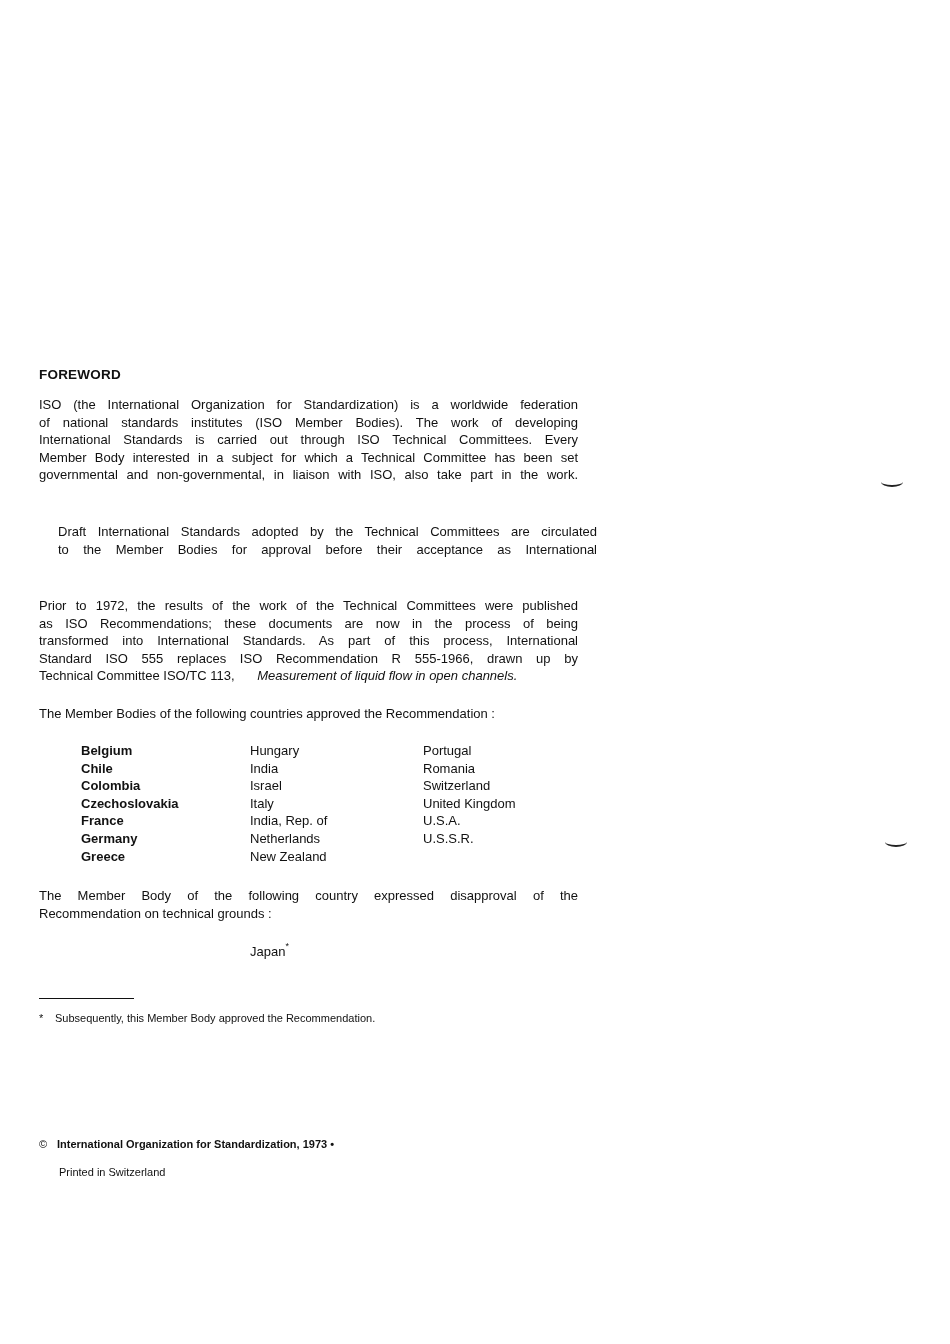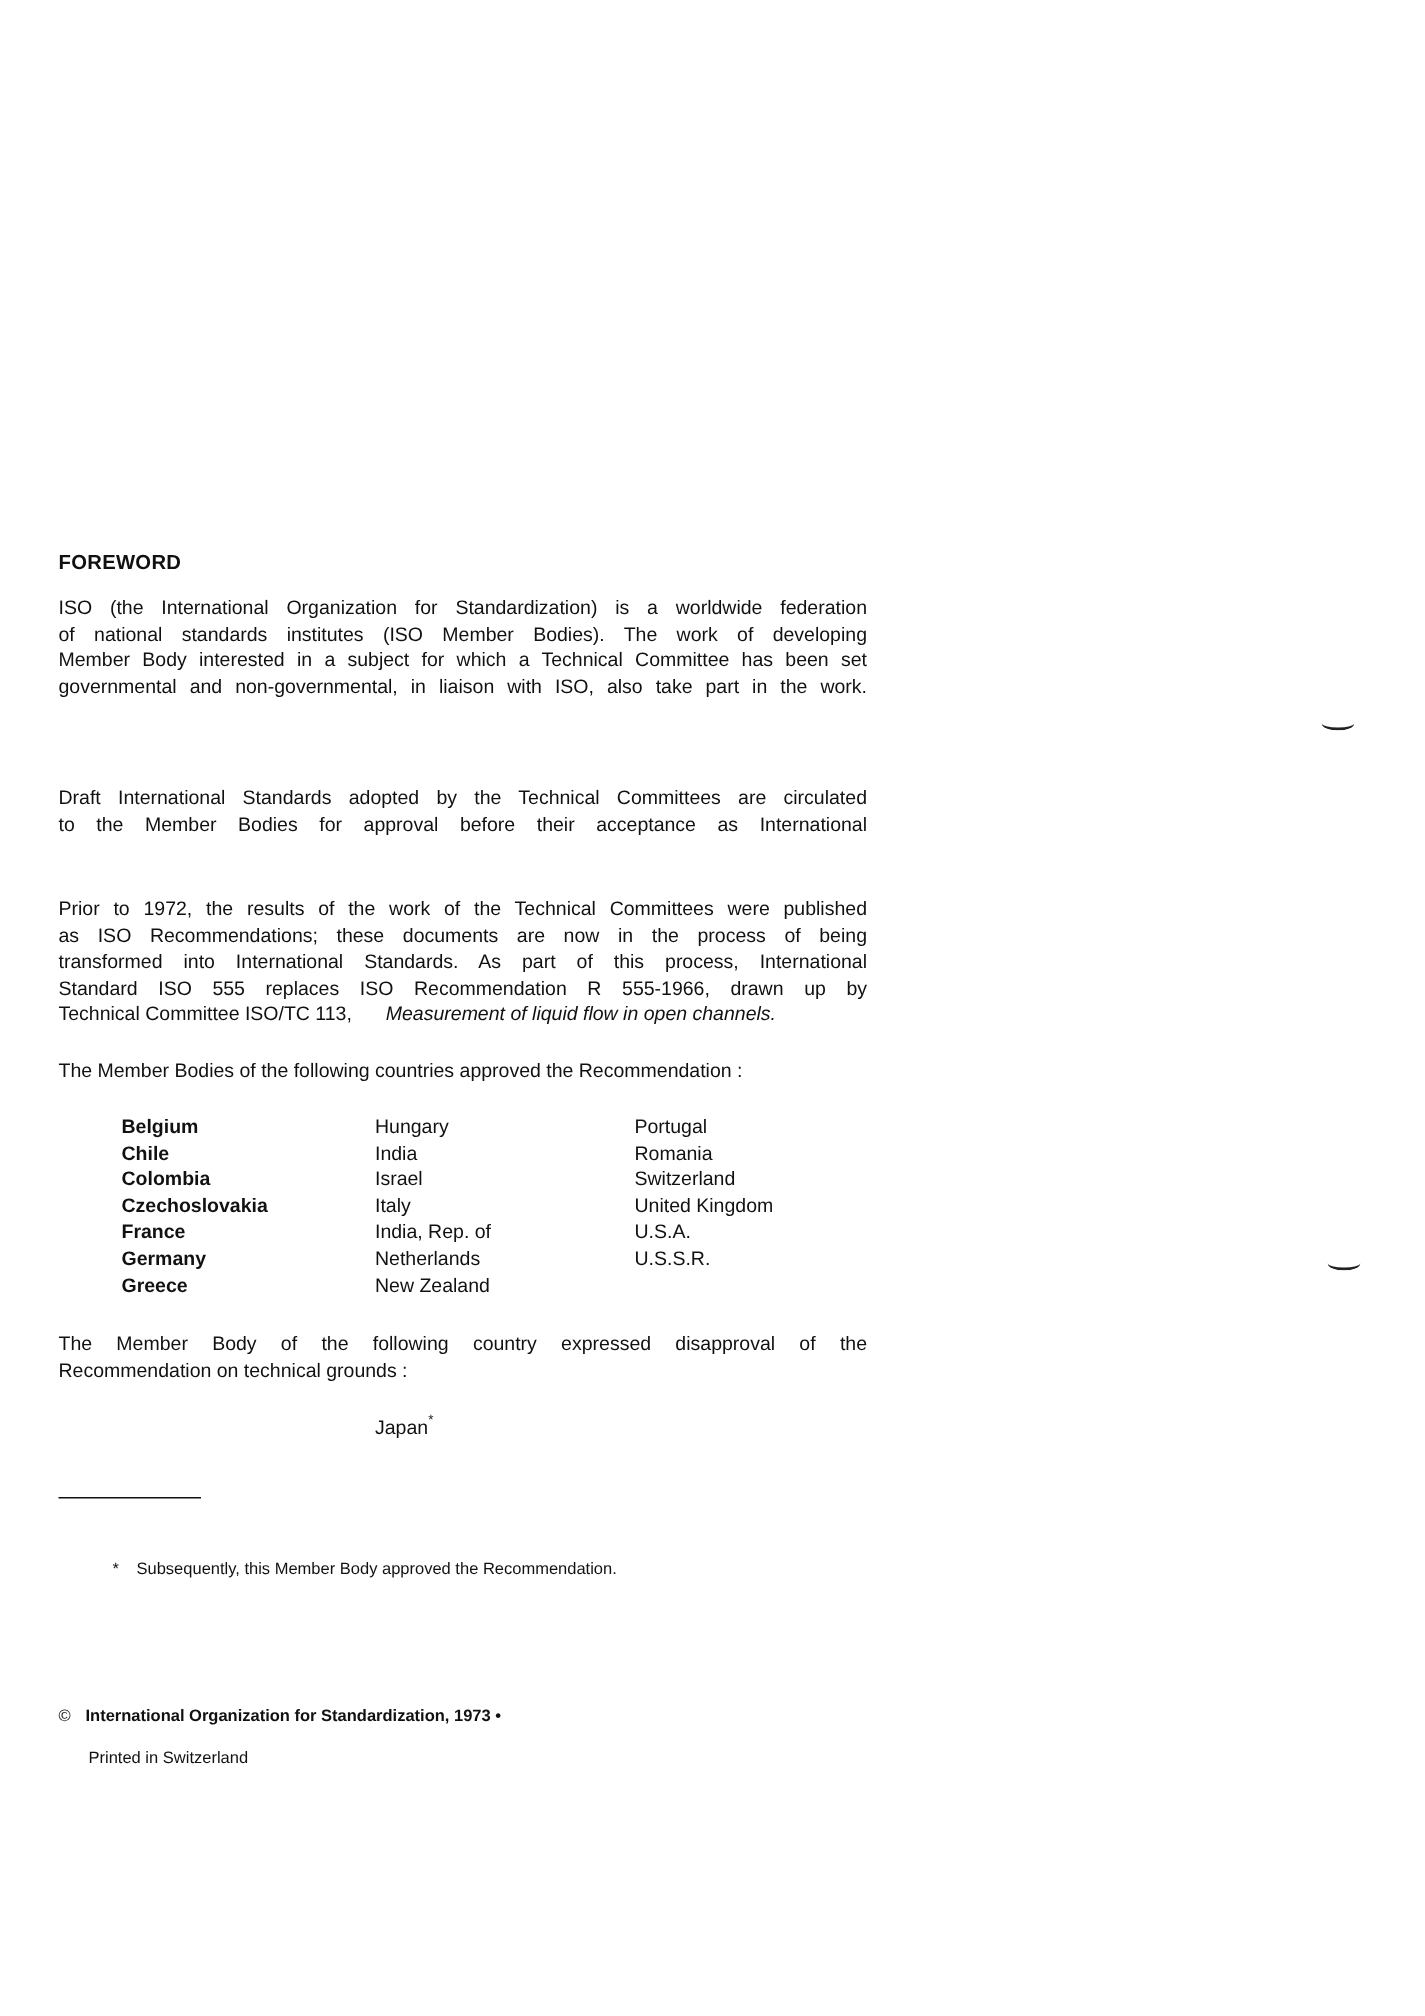--- a/index.html
+++ b/index.html
@@ -41,21 +41,21 @@
     .para .line {
       display: block;
       text-align: justify;
       text-align-last: justify;
       white-space: nowrap;
     }
     .para .line.last {
       text-align-last: left;
     }
     .p1 { top: 396px; }
-    .p2 { top: 523px; }
+    .p2 { top: 523px; margin-left: 19px; }
     .p3 { top: 597px; }
     .p4 { top: 705px; }
     .p5 { top: 887px; }
     .italic { font-style: italic; margin-left: 19px; }
     .countries {
       position: absolute;
       left: 38px;
       top: 742px;
       font-size: 13px;
       line-height: 17.6px;
@@ -85,24 +85,23 @@
       position: absolute;
       left: 0;
       top: 998px;
       width: 95px;
       height: 0;
       border-top: 1.5px solid #111;
     }
     .footnote {
       position: absolute;
       left: 0;
-      top: 1040px;
+      top: 1012px;
       font-size: 11px;
       white-space: nowrap;
-      margin-left: 36px;
     }
     .footnote .star {
       display: inline-block;
       width: 16px;
     }
     .copyright {
       position: absolute;
       left: 0;
       top: 1138px;
       font-size: 11px;
@@ -135,20 +134,21 @@
 </head>
 <body>
 
 <div class="page">
 
   <div class="heading">FOREWORD</div>
 
   <div class="para p1">
     <span class="line">ISO (the International Organization for Standardization) is a worldwide federation</span>
     <span class="line">of national standards institutes (ISO Member Bodies). The work of developing</span>
+    <span class="line">International Standards is carried out through ISO Technical Committees. Every</span>
     <span class="line">Member Body interested in a subject for which a Technical Committee has been set</span>
     <span class="line">governmental and non-governmental, in liaison with ISO, also take part in the work.</span>
   </div>
 
   <div class="para p2">
     <span class="line">Draft International Standards adopted by the Technical Committees are circulated</span>
     <span class="line">to the Member Bodies for approval before their acceptance as International</span>
   </div>
 
   <div class="para p3">

